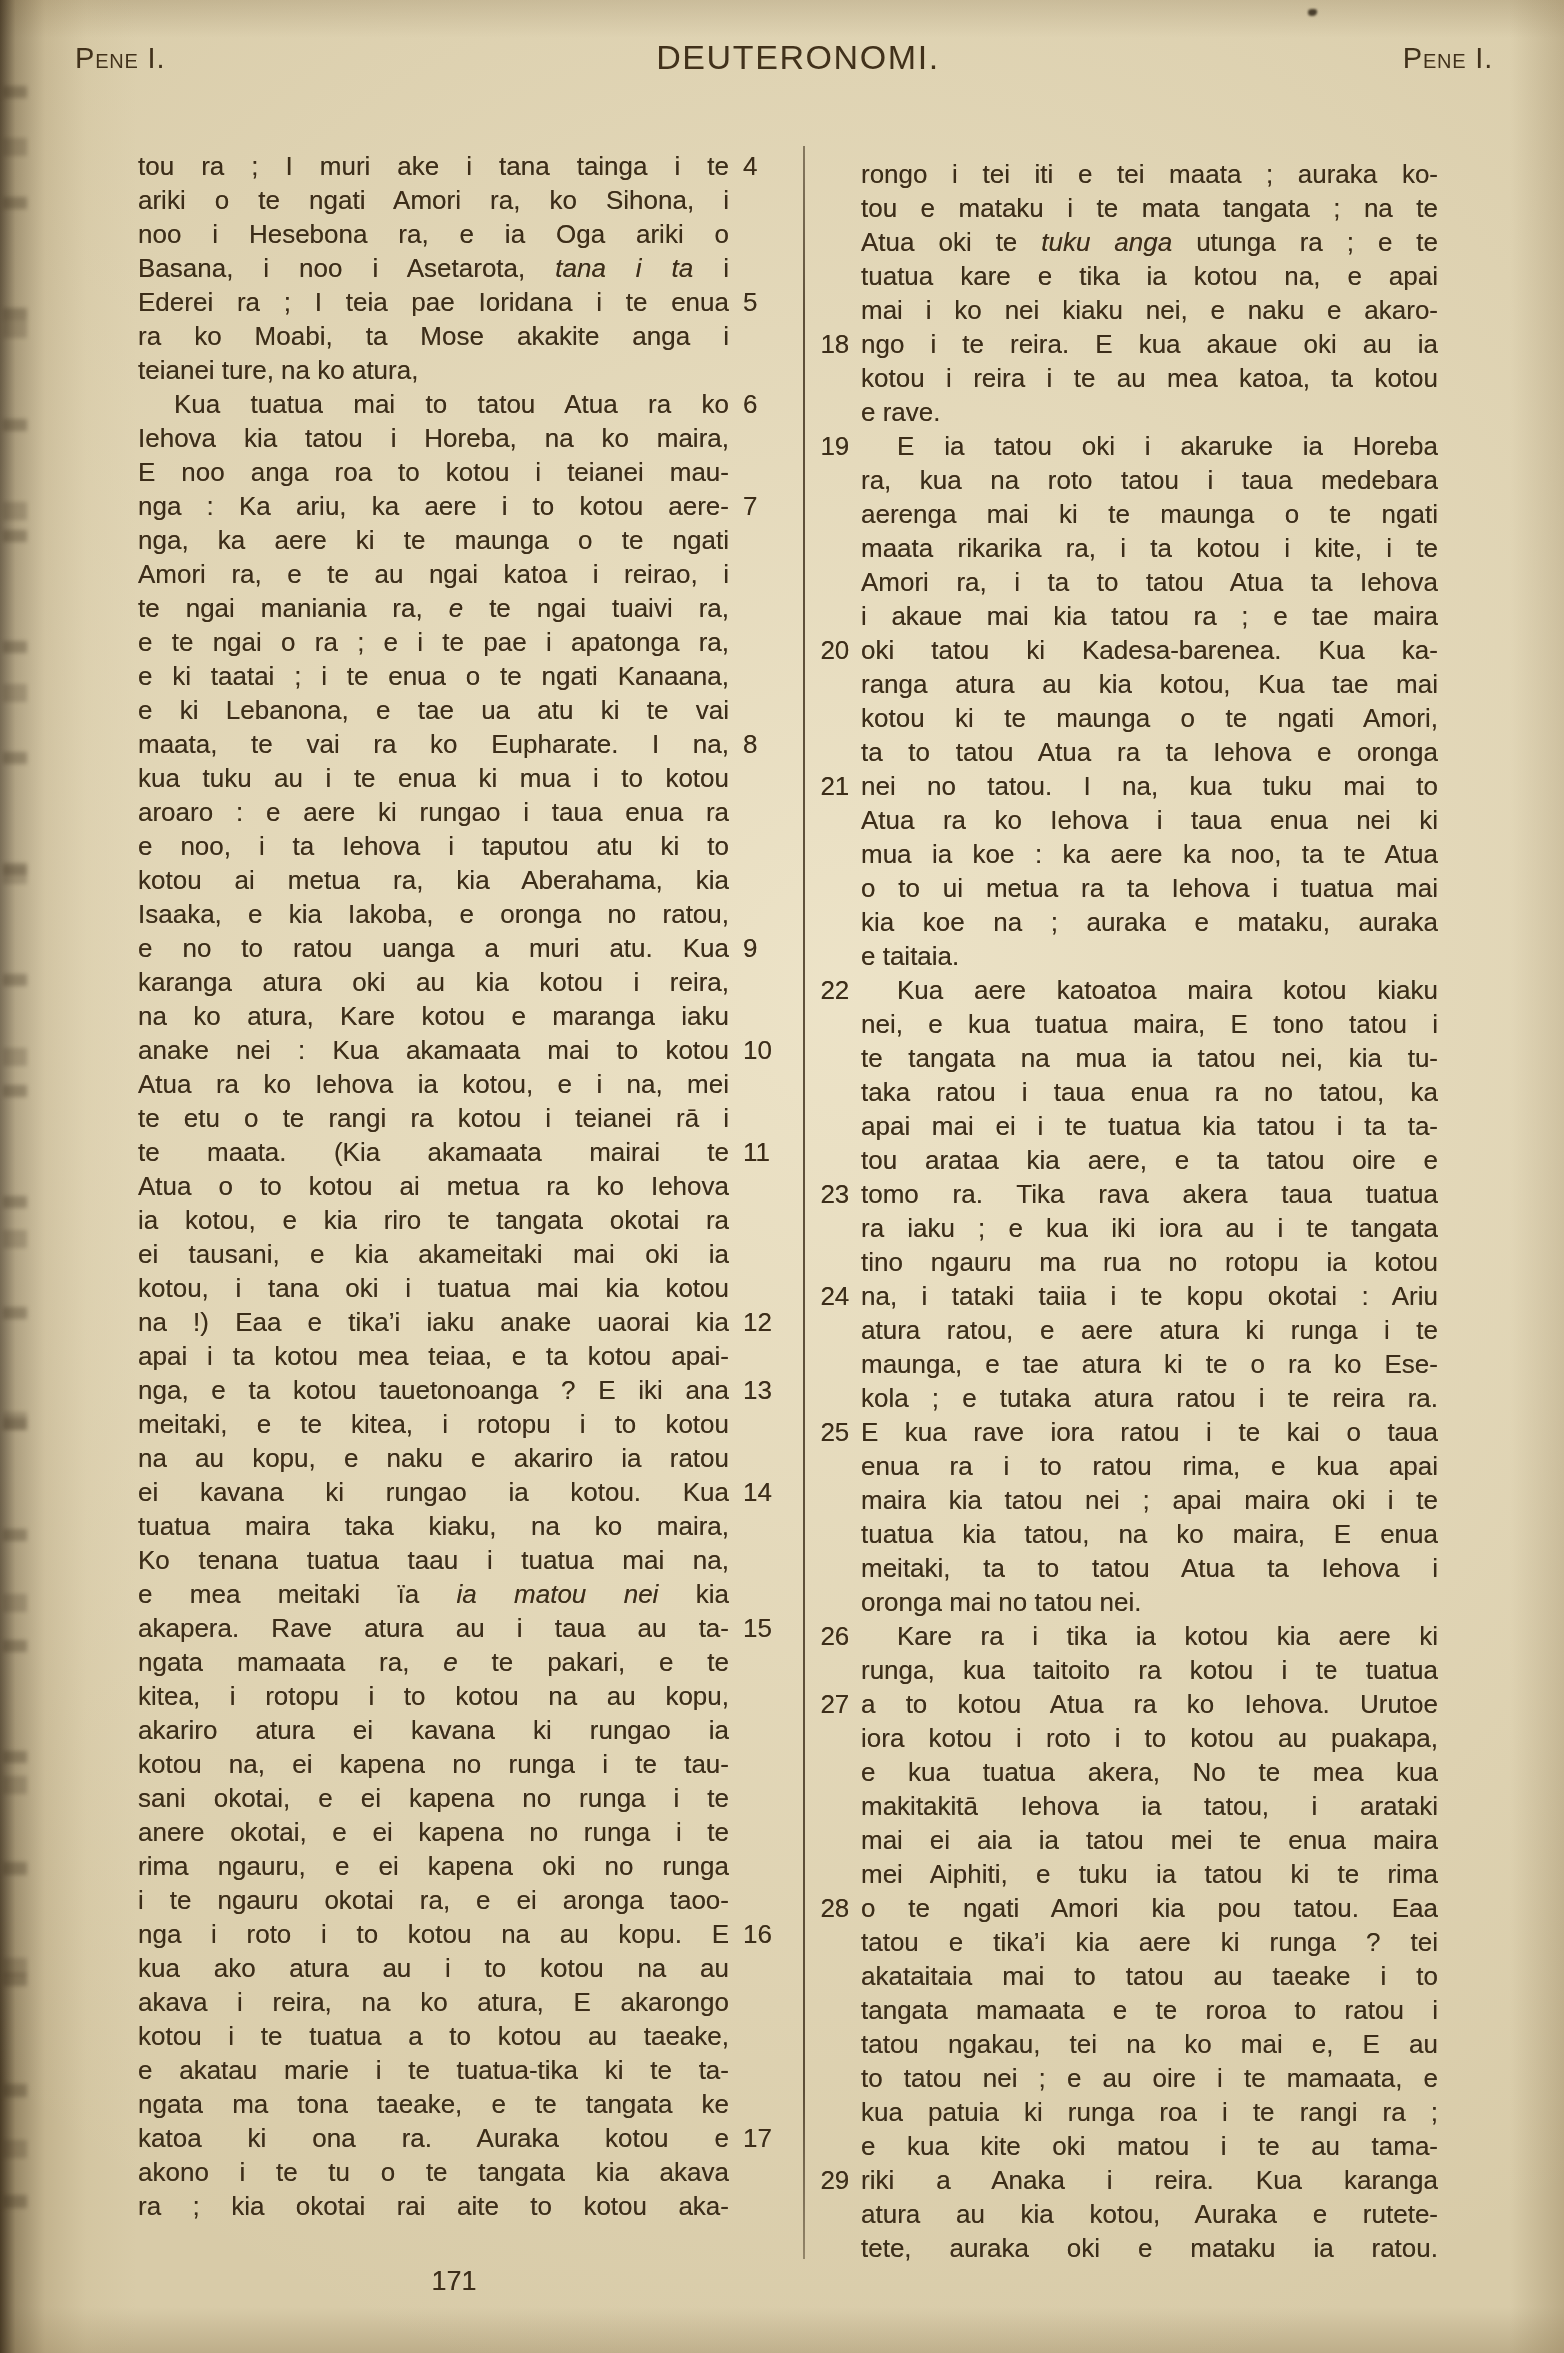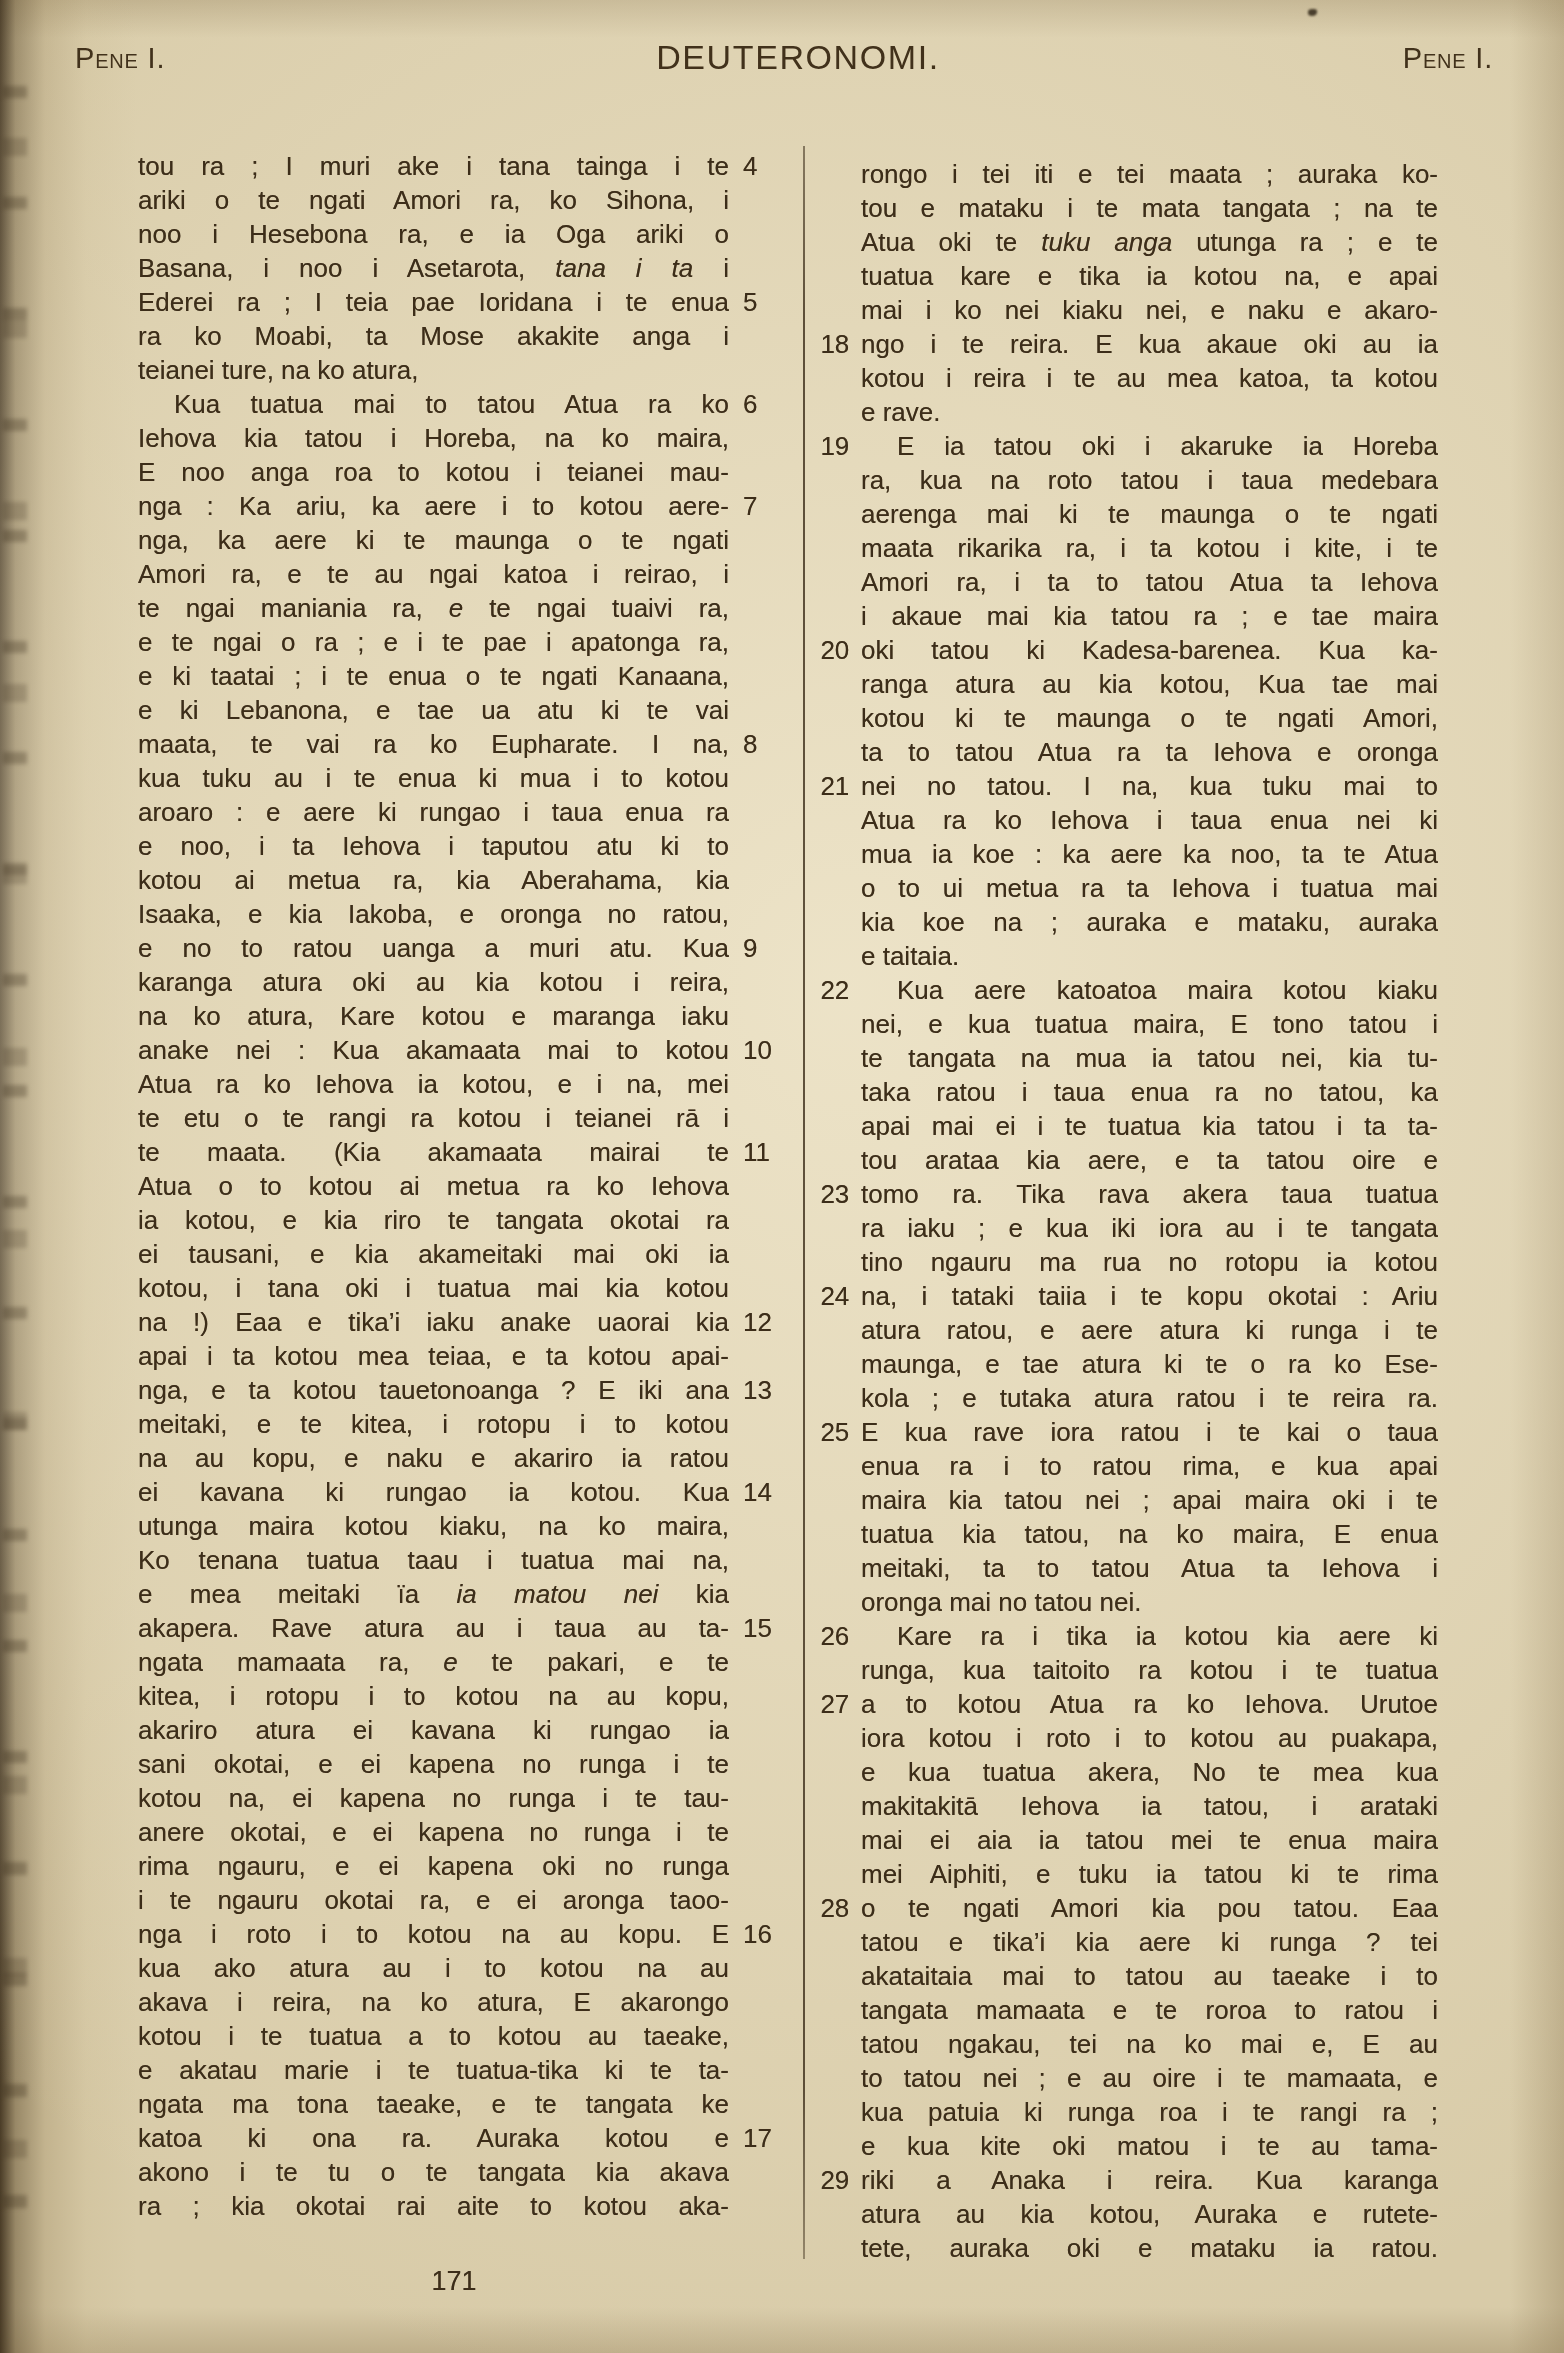--- a/index.html
+++ b/index.html
@@ -215,21 +215,21 @@
         <span class="ltext">meitaki, e te kitea, i rotopu i to kotou</span>
       </div>
       <div class="line">
         <span class="ltext">na au kopu, e naku e akariro ia ratou</span>
       </div>
       <div class="line">
         <span class="ltext">ei kavana ki rungao ia kotou.  Kua</span>
         <span class="verse">14</span>
       </div>
       <div class="line">
-        <span class="ltext">utunga maira kotou kiaku, na ko maira,</span>
+        <span class="ltext">tuatua maira taka kiaku, na ko maira,</span>
       </div>
       <div class="line">
         <span class="ltext">Ko tenana tuatua taau i tuatua mai na,</span>
       </div>
       <div class="line">
         <span class="ltext">e mea meitaki ïa <i>ia matou nei</i> kia</span>
       </div>
       <div class="line">
         <span class="ltext">akapera.  Rave atura au i taua au ta-</span>
         <span class="verse">15</span>
@@ -237,24 +237,24 @@
       <div class="line">
         <span class="ltext">ngata mamaata ra, <i>e</i> te pakari, e te</span>
       </div>
       <div class="line">
         <span class="ltext">kitea, i rotopu i to kotou na au kopu,</span>
       </div>
       <div class="line">
         <span class="ltext">akariro atura ei kavana ki rungao ia</span>
       </div>
       <div class="line">
+        <span class="ltext">kotou na, ei kapena no runga i te tau-</span>
+      </div>
+      <div class="line">
         <span class="ltext">sani okotai, e ei kapena no runga i te</span>
-      </div>
-      <div class="line">
-        <span class="ltext">kotou na, ei kapena no runga i te tau-</span>
       </div>
       <div class="line">
         <span class="ltext">anere okotai, e ei kapena no runga i te</span>
       </div>
       <div class="line">
         <span class="ltext">rima ngauru, e ei kapena oki no runga</span>
       </div>
       <div class="line">
         <span class="ltext">i te ngauru okotai ra, e ei aronga taoo-</span>
       </div>

